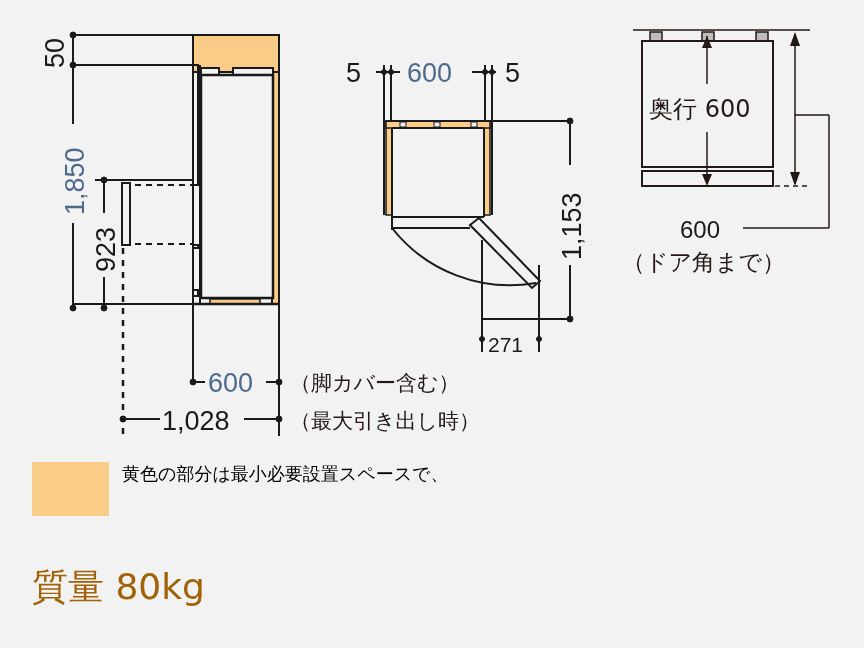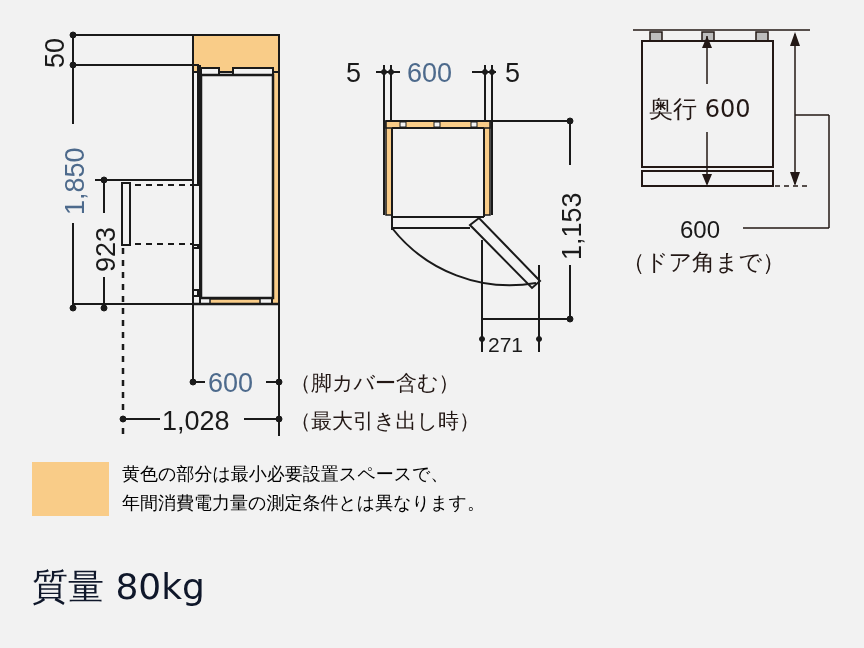--- a/index.html
+++ b/index.html
@@ -6,21 +6,21 @@
     body {
       width: 864px; height: 648px; background: #f2f2f2; position: relative; overflow: hidden;
       font-family: "DejaVu Sans", "Liberation Sans", sans-serif; color: #1a1a1a;
     }
     svg.diagram { position: absolute; left: 0; top: 0; }
     .dim-black { font-family: "Liberation Sans", "DejaVu Sans", sans-serif; font-size: 27px; fill: #1a1a1a; }
     .dim-blue { font-family: "Liberation Sans", "DejaVu Sans", sans-serif; font-size: 27px; fill: #4d6a8c; }
     .jp { font-family: "DejaVu Sans", sans-serif; font-size: 21px; fill: #231815; }
     .legend-swatch { position: absolute; left: 32px; top: 462px; width: 77px; height: 54px; background: #f9cc88; }
     .legend-text { position: absolute; left: 122px; top: 459px; font-size: 18px; line-height: 29px; color: #000000; }
-    .mass { position: absolute; left: 32px; top: 563px; font-size: 36px; color: #0f172a; font-family: "DejaVu Sans", sans-serif; }
+    .mass { position: absolute; left: 32px; top: 563px; font-size: 36px; color: #a16207; font-family: "DejaVu Sans", sans-serif; }
   </style>
 </head>
 <body>
 
 <svg class="diagram" width="864" height="648" viewBox="0 0 864 648">
 
   <g stroke="#1a1a1a" fill="none">
 
     <rect x="193" y="35" width="86" height="37" fill="#f9cc88" stroke="#1a1a1a" stroke-width="2"></rect>
 
@@ -147,16 +147,15 @@
     <line x1="743" y1="228" x2="829" y2="228" stroke-width="1.5"></line>
   </g>
   <text class="jp" x="649" y="117" style="font-size:24px">奥行 600</text>
   <text class="dim-black" x="680" y="238" style="font-size:24px">600</text>
   <text class="jp" x="622" y="270" style="font-size:23px">（ドア角まで）</text>
 </svg>
 
 <div class="legend-swatch"></div>
 <div class="legend-text">
   <div>黄色の部分は最小必要設置スペースで、</div>
-  <div>年間消費電力量の測定条件とは異なります。</div>
 </div>
 
 <div class="mass">質量 80kg</div>
 
 </body></html>

